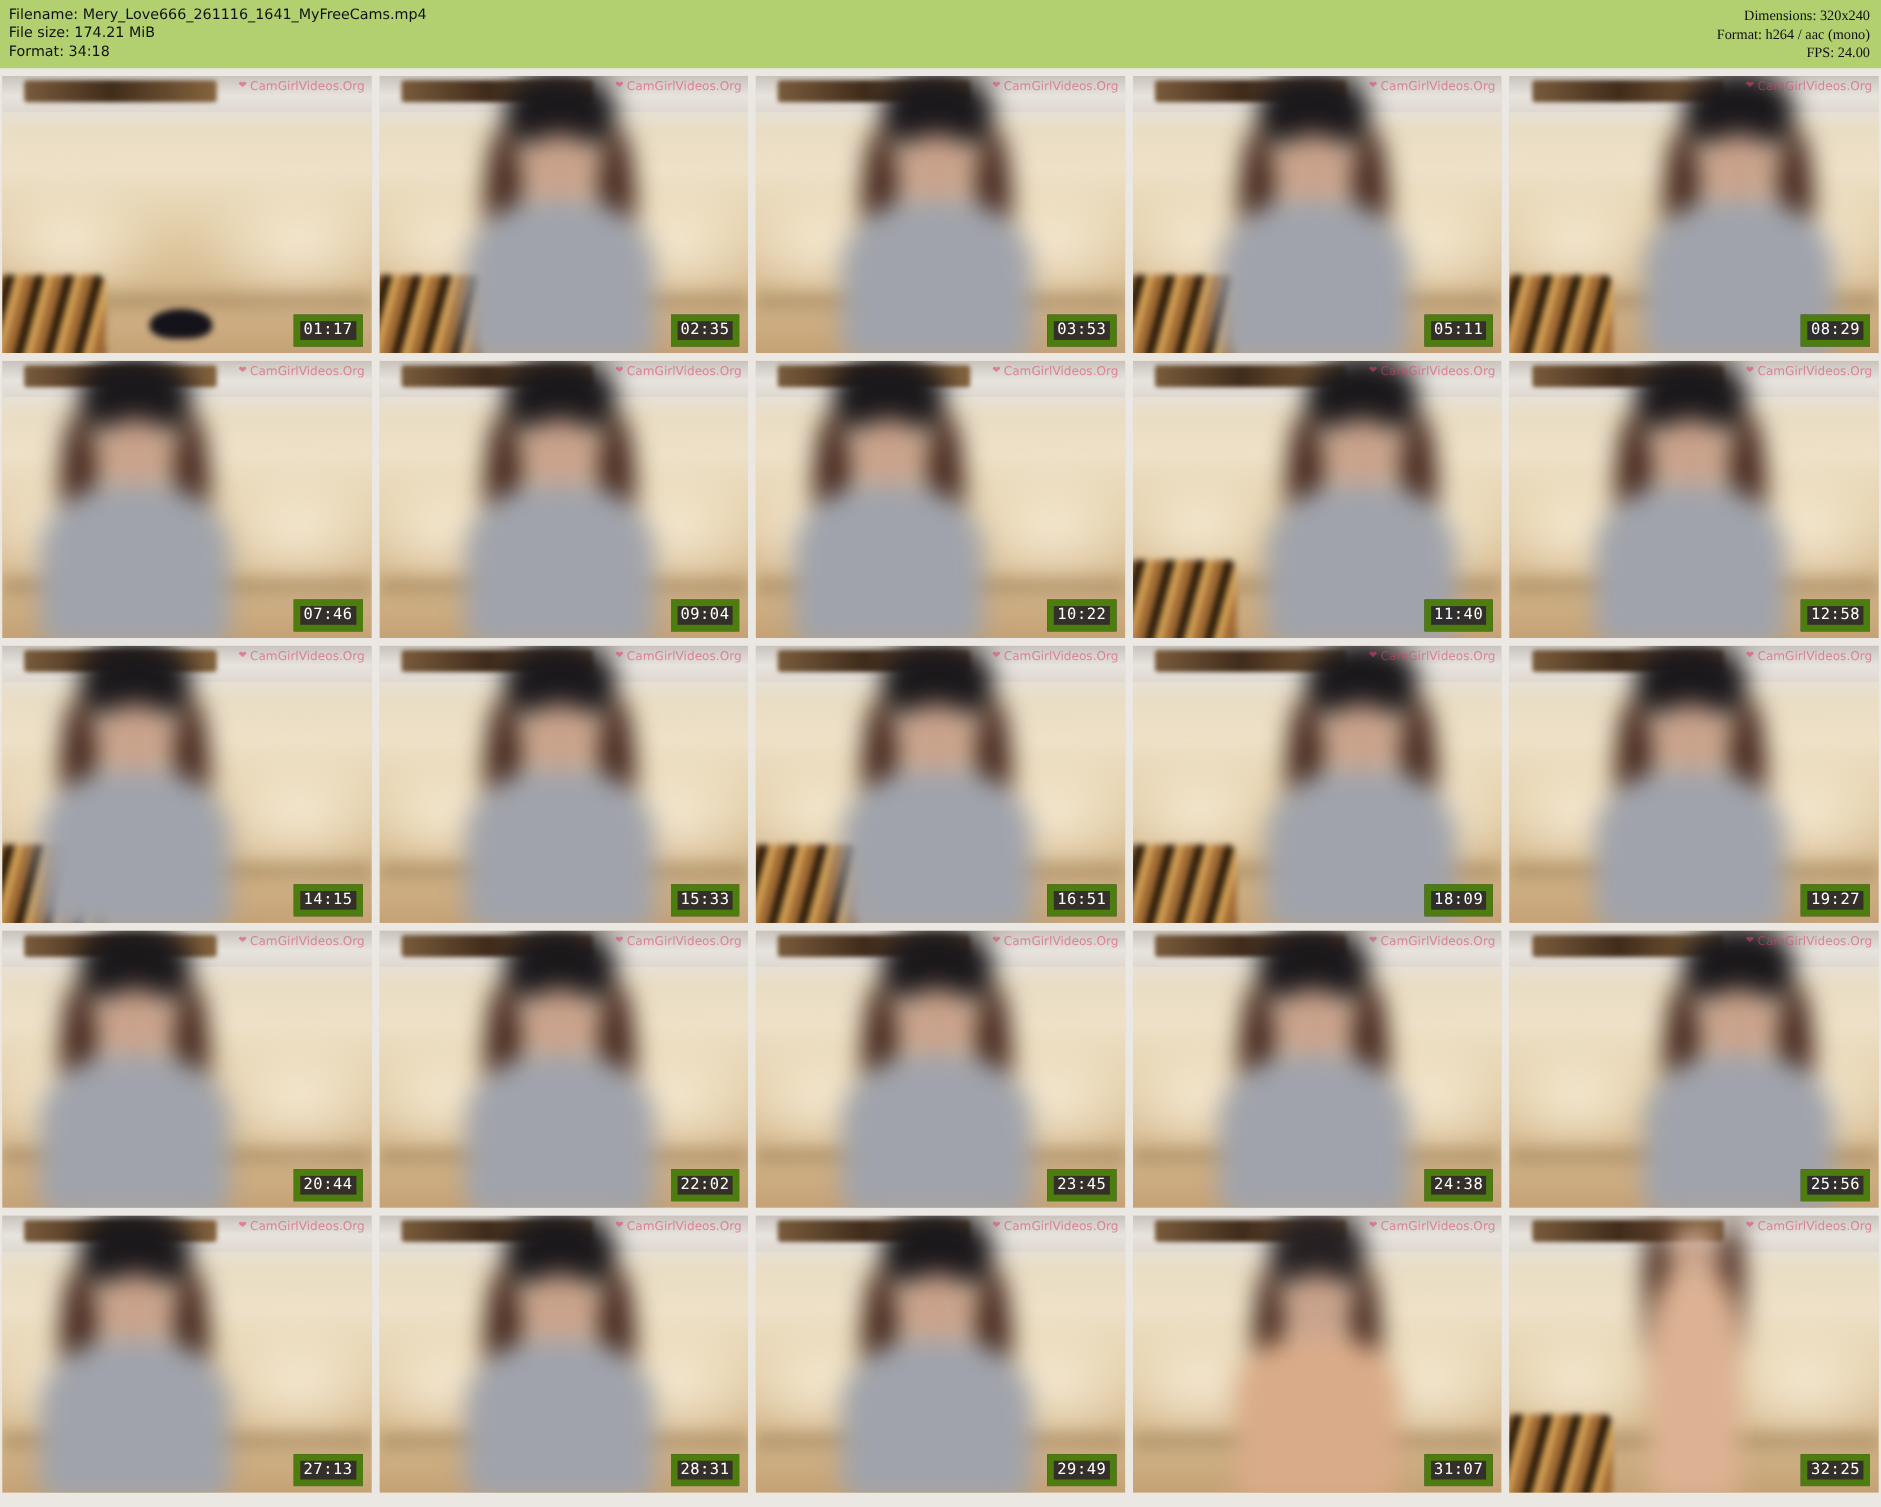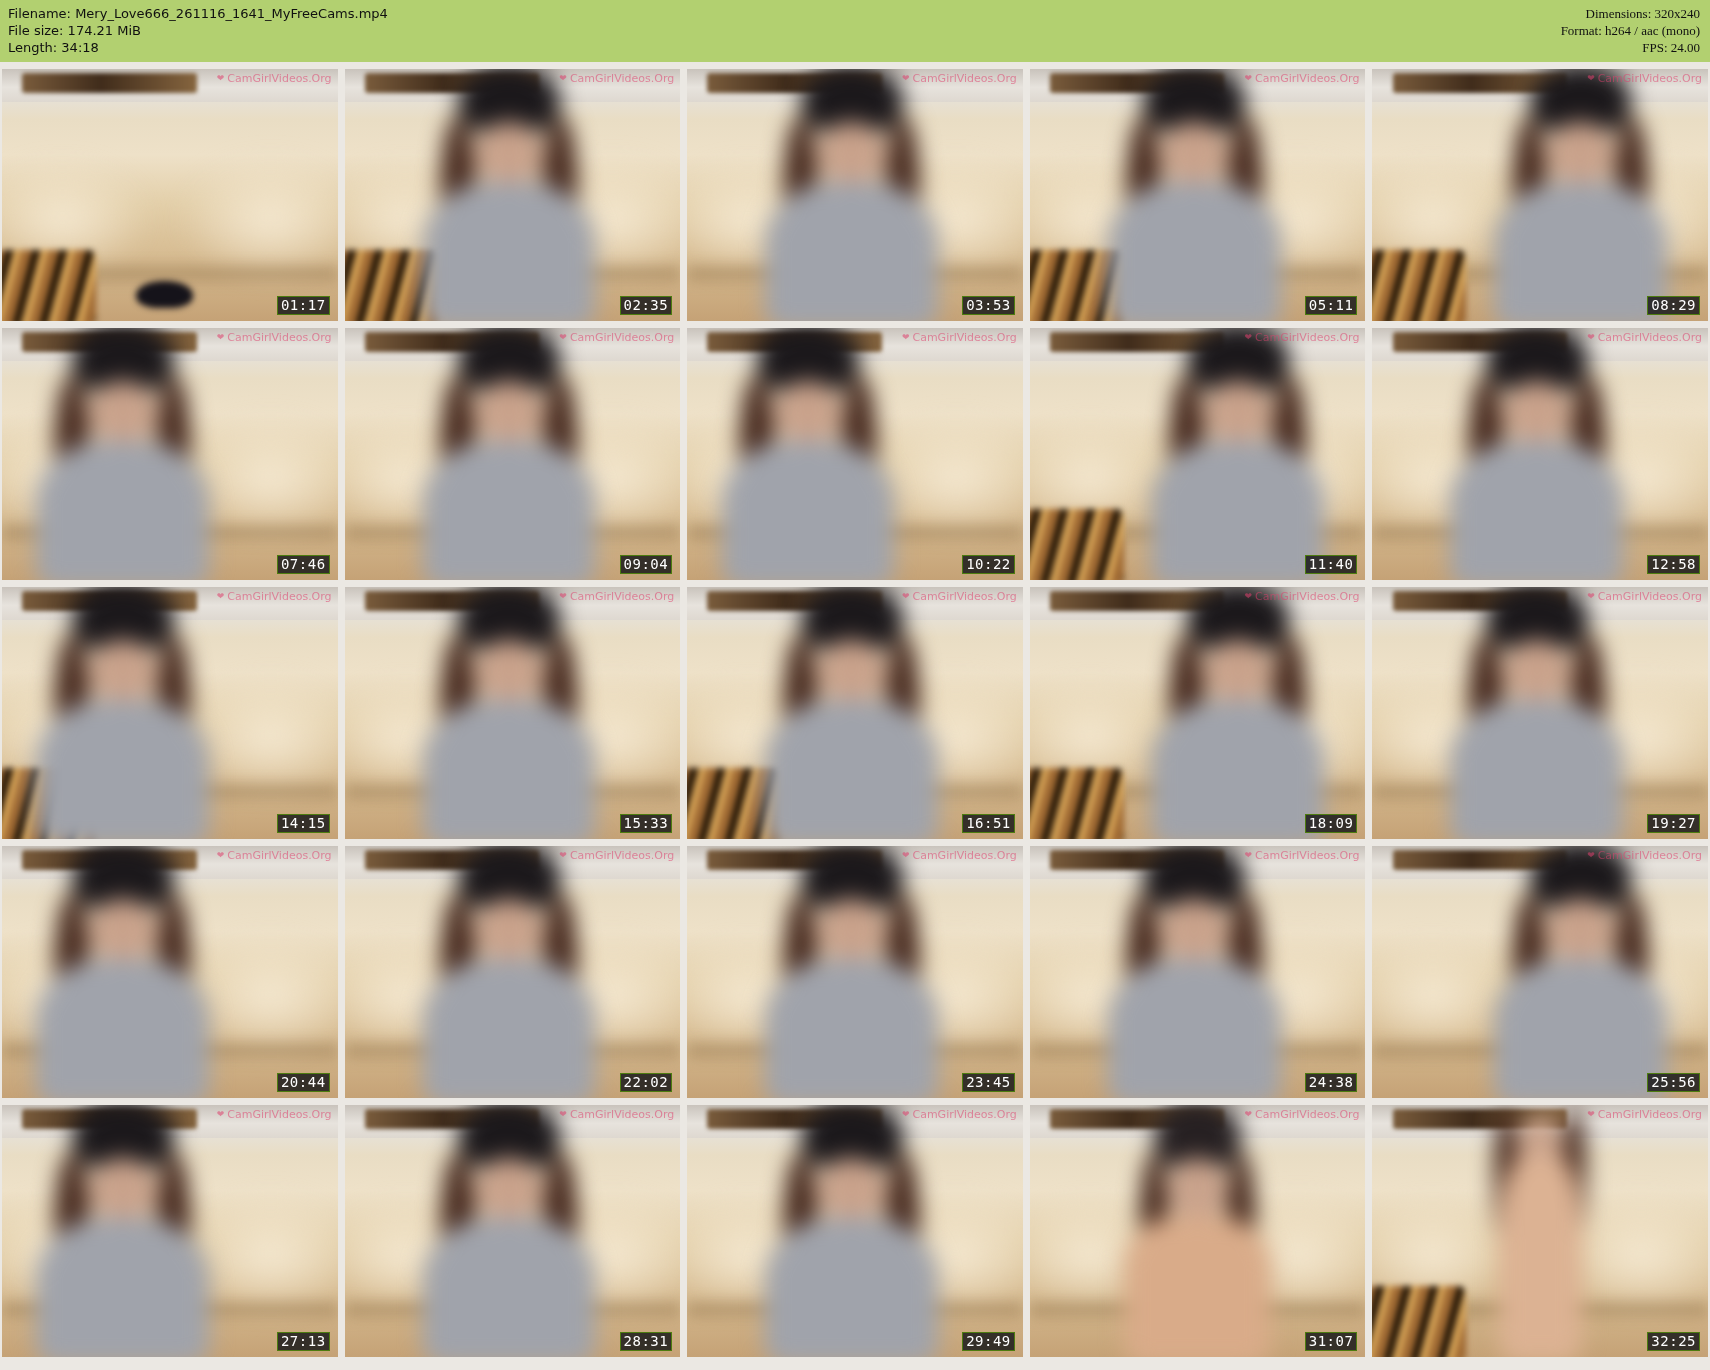--- a/index.html
+++ b/index.html
@@ -79,36 +79,36 @@
   .p-stand .face{top:2%;}
   .p-stand .hair{top:0;height:55%;}
   .p-stand .torso{top:18%;left:22%;width:56%;height:82%;background:#dcb293;}
   
   .wm{position:absolute;top:3px;right:6px;display:flex;align-items:center;gap:3px;
     color:rgba(222,63,110,.55);font-size:11px;line-height:13px;}
   .wm-ic{font-size:9px;line-height:9px;}
   .ts{
     position:absolute;right:8px;bottom:6px;
     background:rgba(26,26,26,.85);color:#ffffff;
-    border:1px solid #4d7c0f;
+    border:6px solid #4d7c0f;
     font-family:"DejaVu Sans Mono",monospace;
     font-size:14px;line-height:17px;
     padding:0 3px;letter-spacing:.5px;
   }
 </style>
 </head>
 <body>
 
 <div class="page">
 
   <header class="header">
     <div class="hleft">
       <div>Filename: Mery_Love666_261116_1641_MyFreeCams.mp4</div>
       <div>File size: 174.21 MiB</div>
-      <div>Length: 34:18</div>
+      <div>Format: 34:18</div>
     </div>
     <div class="hright">
       <div>Dimensions: 320x240</div>
       <div>Format: h264 / aac (mono)</div>
       <div>FPS: 24.00</div>
     </div>
   </header>
 
   <main class="grid">
   <figure class="thumb v-couch p-none has-blanket">

